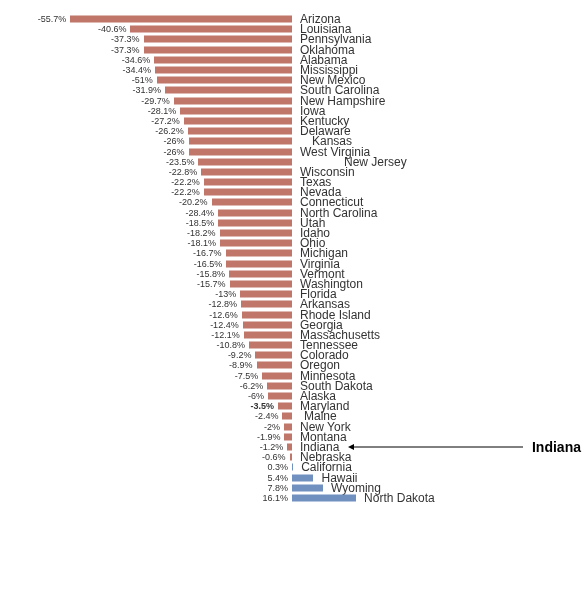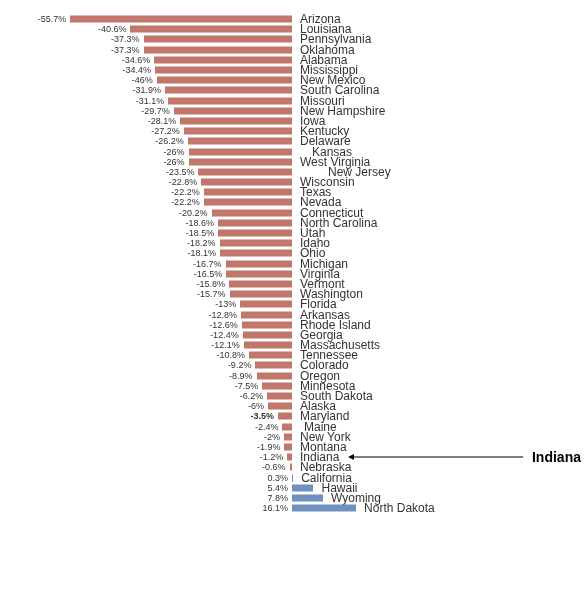--- a/index.html
+++ b/index.html
@@ -78,33 +78,28 @@
         <span class="label-value" style="position: absolute; right: 433.708px; width: 52px; text-align: right;">-34.6%</span>
         <div class="bar-negative" style="position: absolute; height: 7px; top: 50%; transform: translateY(-50%); right: 294px; width: 137.708px;"></div>
         <span class="state-name" style="position: absolute; left: 296px;">Alabama</span>
       </div>
       <div class="bar-row" style="position: relative;">
         <span class="label-value" style="position: absolute; right: 432.912px; width: 52px; text-align: right;">-34.4%</span>
         <div class="bar-negative" style="position: absolute; height: 7px; top: 50%; transform: translateY(-50%); right: 294px; width: 136.912px;"></div>
         <span class="state-name" style="position: absolute; left: 296px;">Mississippi</span>
       </div>
       <div class="bar-row" style="position: relative;">
-        <span class="label-value" style="position: absolute; right: 431.32px; width: 52px; text-align: right;">-46%</span>
+        <span class="label-value" style="position: absolute; right: 431.32px; width: 52px; text-align: right;">-51%</span>
         <div class="bar-negative" style="position: absolute; height: 7px; top: 50%; transform: translateY(-50%); right: 294px; width: 135.32px;"></div>
         <span class="state-name" style="position: absolute; left: 296px;">New Mexico</span>
       </div>
       <div class="bar-row" style="position: relative;">
         <span class="label-value" style="position: absolute; right: 422.962px; width: 52px; text-align: right;">-31.9%</span>
         <div class="bar-negative" style="position: absolute; height: 7px; top: 50%; transform: translateY(-50%); right: 294px; width: 126.962px;"></div>
         <span class="state-name" style="position: absolute; left: 296px;">South Carolina</span>
-      </div>
-      <div class="bar-row" style="position: relative;">
-        <span class="label-value" style="position: absolute; right: 419.778px; width: 52px; text-align: right;">-31.1%</span>
-        <div class="bar-negative" style="position: absolute; height: 7px; top: 50%; transform: translateY(-50%); right: 294px; width: 123.778px;"></div>
-        <span class="state-name" style="position: absolute; left: 296px;">Missouri</span>
       </div>
       <div class="bar-row" style="position: relative; padding-left: 8px;">
         <span class="label-value" style="position: absolute; right: 414.206px; width: 52px; text-align: right;">-29.7%</span>
         <div class="bar-negative" style="position: absolute; height: 7px; top: 50%; transform: translateY(-50%); right: 294px; width: 118.206px;"></div>
         <span class="state-name" style="position: absolute; left: 296px;">New Hampshire</span>
       </div>
       <div class="bar-row" style="position: relative;">
         <span class="label-value" style="position: absolute; right: 407.838px; width: 52px; text-align: right;">-28.1%</span>
         <div class="bar-negative" style="position: absolute; height: 7px; top: 50%; transform: translateY(-50%); right: 294px; width: 111.838px;"></div>
         <span class="state-name" style="position: absolute; left: 296px;">Iowa</span>
@@ -125,21 +120,21 @@
         <span class="state-name" style="position: absolute; left: 308px;">Kansas</span>
       </div>
       <div class="bar-row" style="position: relative;">
         <span class="label-value" style="position: absolute; right: 399.48px; width: 52px; text-align: right;">-26%</span>
         <div class="bar-negative" style="position: absolute; height: 7px; top: 50%; transform: translateY(-50%); right: 294px; width: 103.48px;"></div>
         <span class="state-name" style="position: absolute; left: 296px;">West Virginia</span>
       </div>
       <div class="bar-row" style="position: relative;">
         <span class="label-value" style="position: absolute; right: 389.53px; width: 52px; text-align: right;">-23.5%</span>
         <div class="bar-negative" style="position: absolute; height: 7px; top: 50%; transform: translateY(-50%); right: 294px; width: 93.53px;"></div>
-        <span class="state-name" style="position: absolute; left: 296px; margin-left: 32px;">New Jersey</span>
+        <span class="state-name" style="position: absolute; left: 312px; margin-left: 32px;">New Jersey</span>
       </div>
       <div class="bar-row" style="position: relative;">
         <span class="label-value" style="position: absolute; right: 386.744px; width: 52px; text-align: right;">-22.8%</span>
         <div class="bar-negative" style="position: absolute; height: 7px; top: 50%; transform: translateY(-50%); right: 294px; width: 90.744px;"></div>
         <span class="state-name" style="position: absolute; left: 296px;">Wisconsin</span>
       </div>
       <div class="bar-row" style="position: relative;">
         <span class="label-value" style="position: absolute; right: 384.356px; width: 52px; text-align: right;">-22.2%</span>
         <div class="bar-negative" style="position: absolute; height: 7px; top: 50%; transform: translateY(-50%); right: 294px; width: 88.356px;"></div>
         <span class="state-name" style="position: absolute; left: 296px;">Texas</span>
@@ -148,21 +143,21 @@
         <span class="label-value" style="position: absolute; right: 384.356px; width: 52px; text-align: right;">-22.2%</span>
         <div class="bar-negative" style="position: absolute; height: 7px; top: 50%; transform: translateY(-50%); right: 294px; width: 88.356px;"></div>
         <span class="state-name" style="position: absolute; left: 296px;">Nevada</span>
       </div>
       <div class="bar-row" style="position: relative;">
         <span class="label-value" style="position: absolute; right: 376.396px; width: 52px; text-align: right;">-20.2%</span>
         <div class="bar-negative" style="position: absolute; height: 7px; top: 50%; transform: translateY(-50%); right: 294px; width: 80.396px;"></div>
         <span class="state-name" style="position: absolute; left: 296px;">Connecticut</span>
       </div>
       <div class="bar-row" style="position: relative;">
-        <span class="label-value" style="position: absolute; right: 370.028px; width: 52px; text-align: right;">-18.6%</span>
+        <span class="label-value" style="position: absolute; right: 370.028px; width: 52px; text-align: right;">-28.4%</span>
         <div class="bar-negative" style="position: absolute; height: 7px; top: 50%; transform: translateY(-50%); right: 294px; width: 74.028px;"></div>
         <span class="state-name" style="position: absolute; left: 296px;">North Carolina</span>
       </div>
       <div class="bar-row" style="position: relative;">
         <span class="label-value" style="position: absolute; right: 369.63px; width: 52px; text-align: right;">-18.5%</span>
         <div class="bar-negative" style="position: absolute; height: 7px; top: 50%; transform: translateY(-50%); right: 294px; width: 73.63px;"></div>
         <span class="state-name" style="position: absolute; left: 296px;">Utah</span>
       </div>
       <div class="bar-row" style="position: relative;">
         <span class="label-value" style="position: absolute; right: 368.436px; width: 52px; text-align: right;">-18.2%</span>

